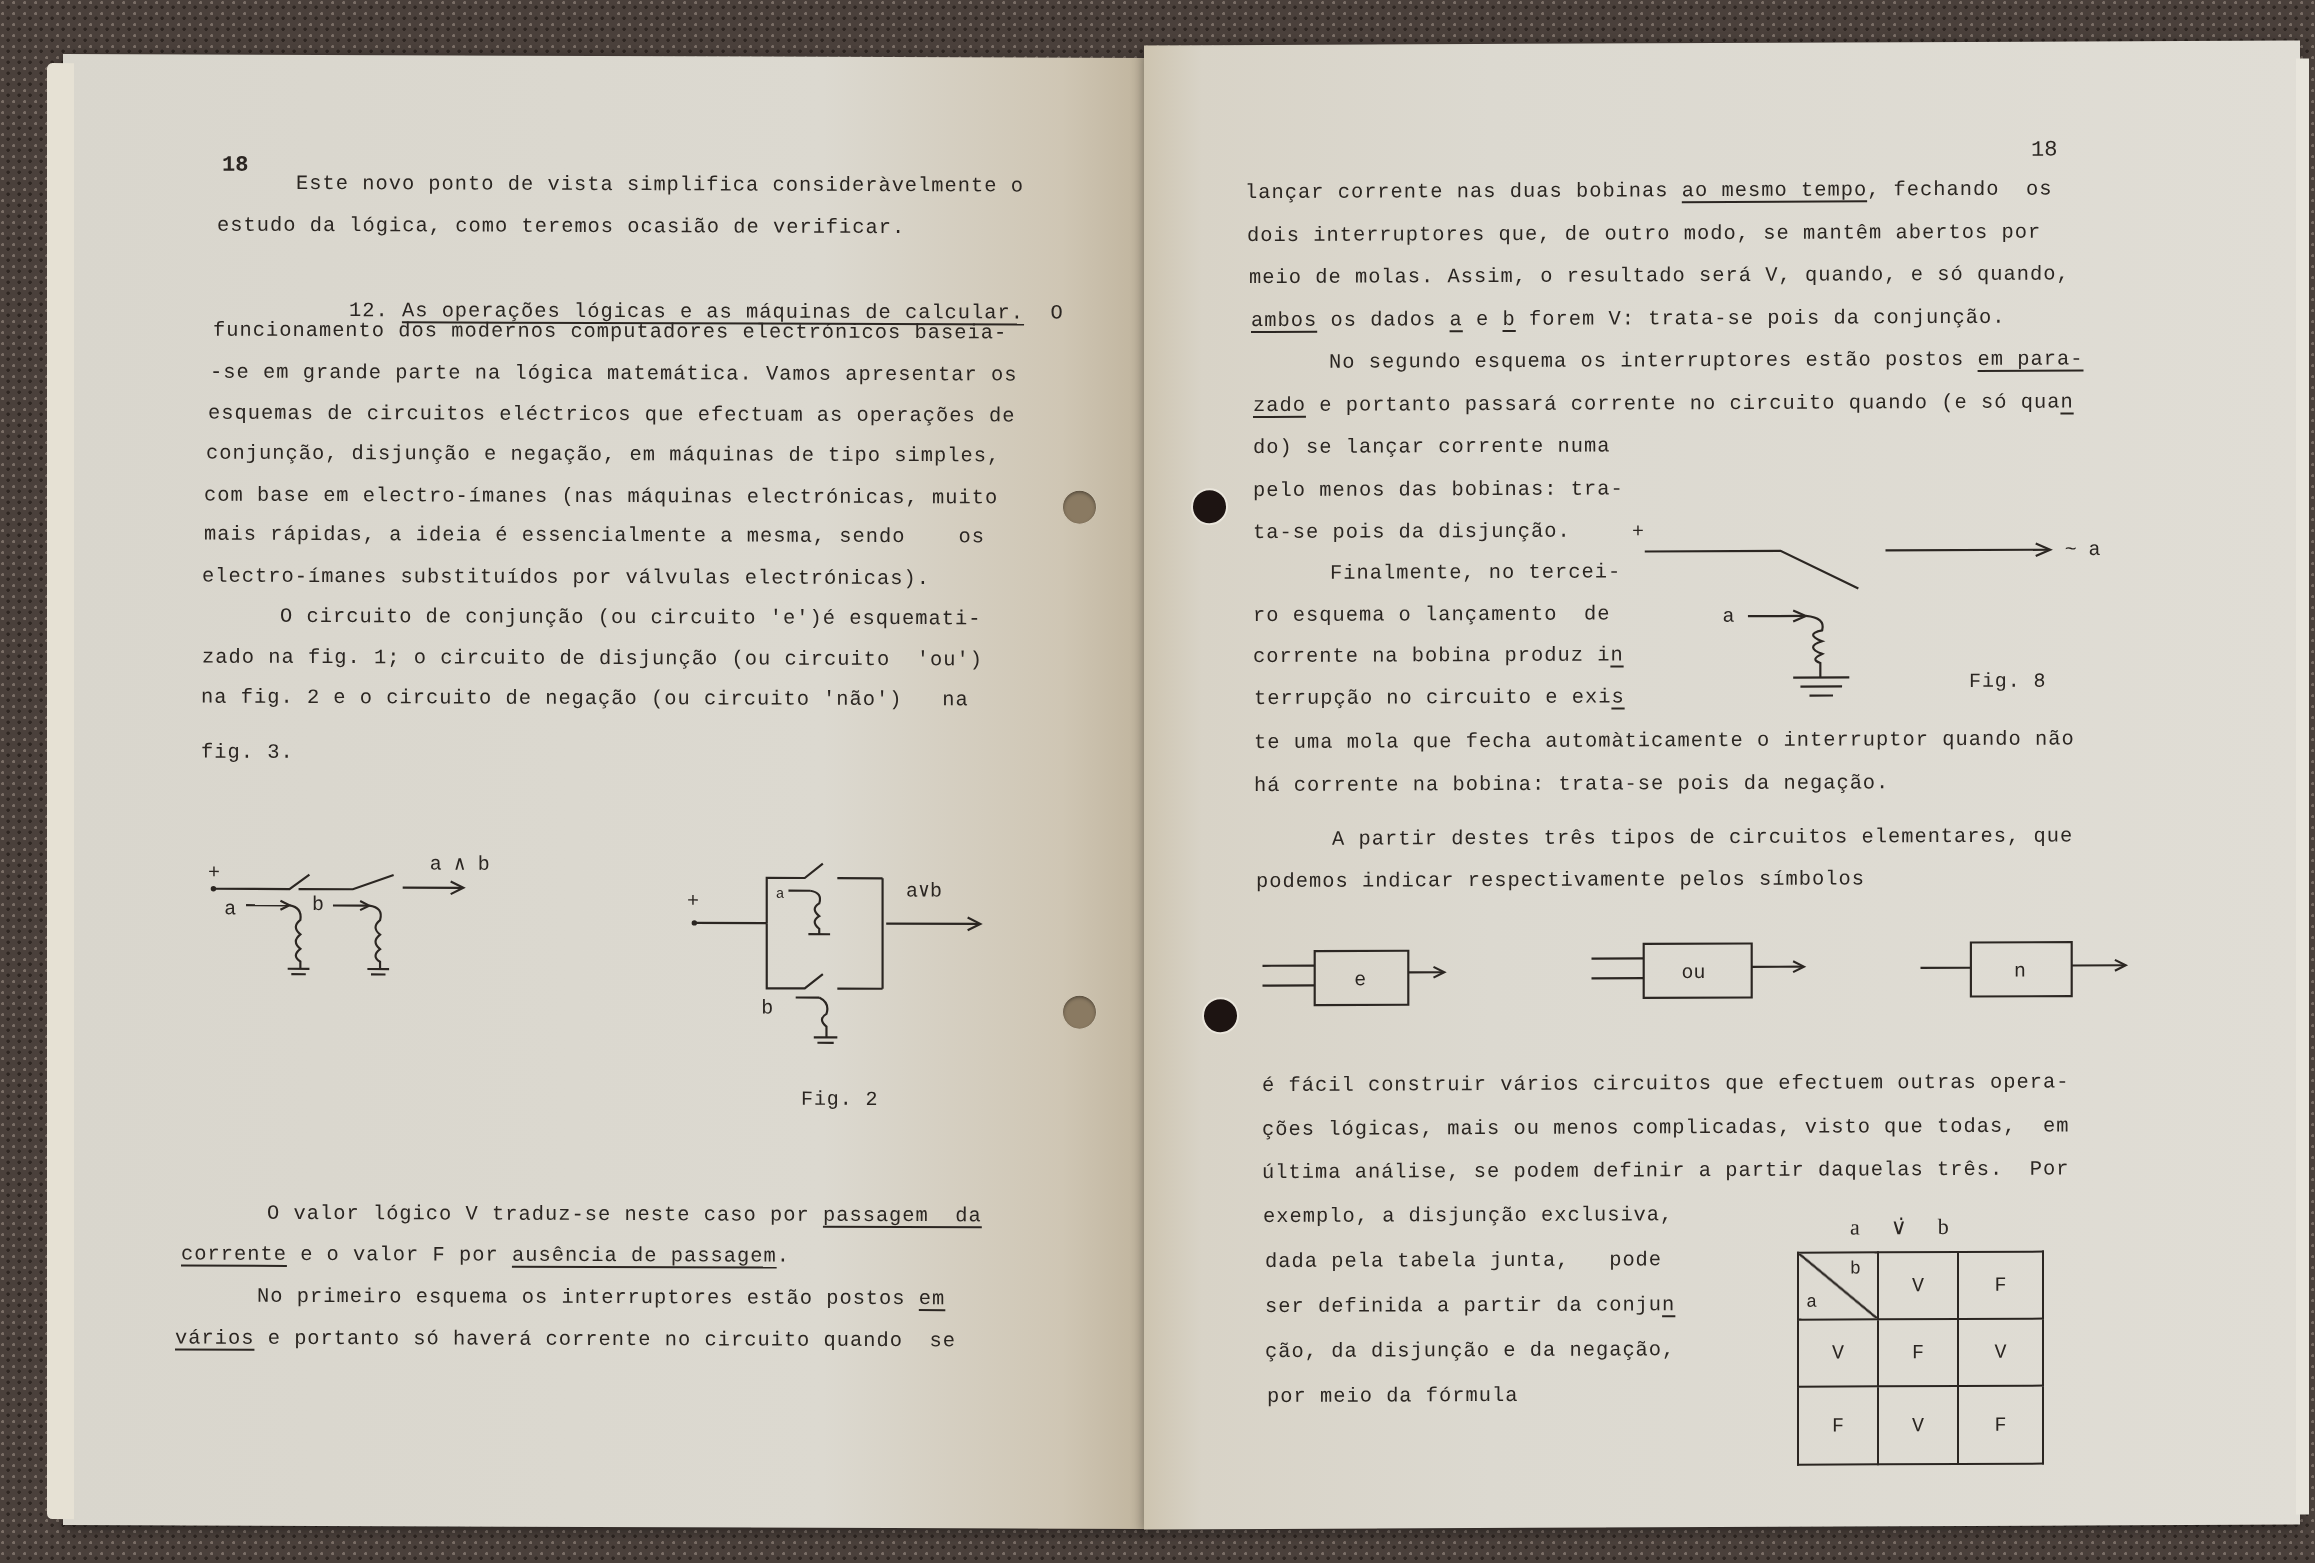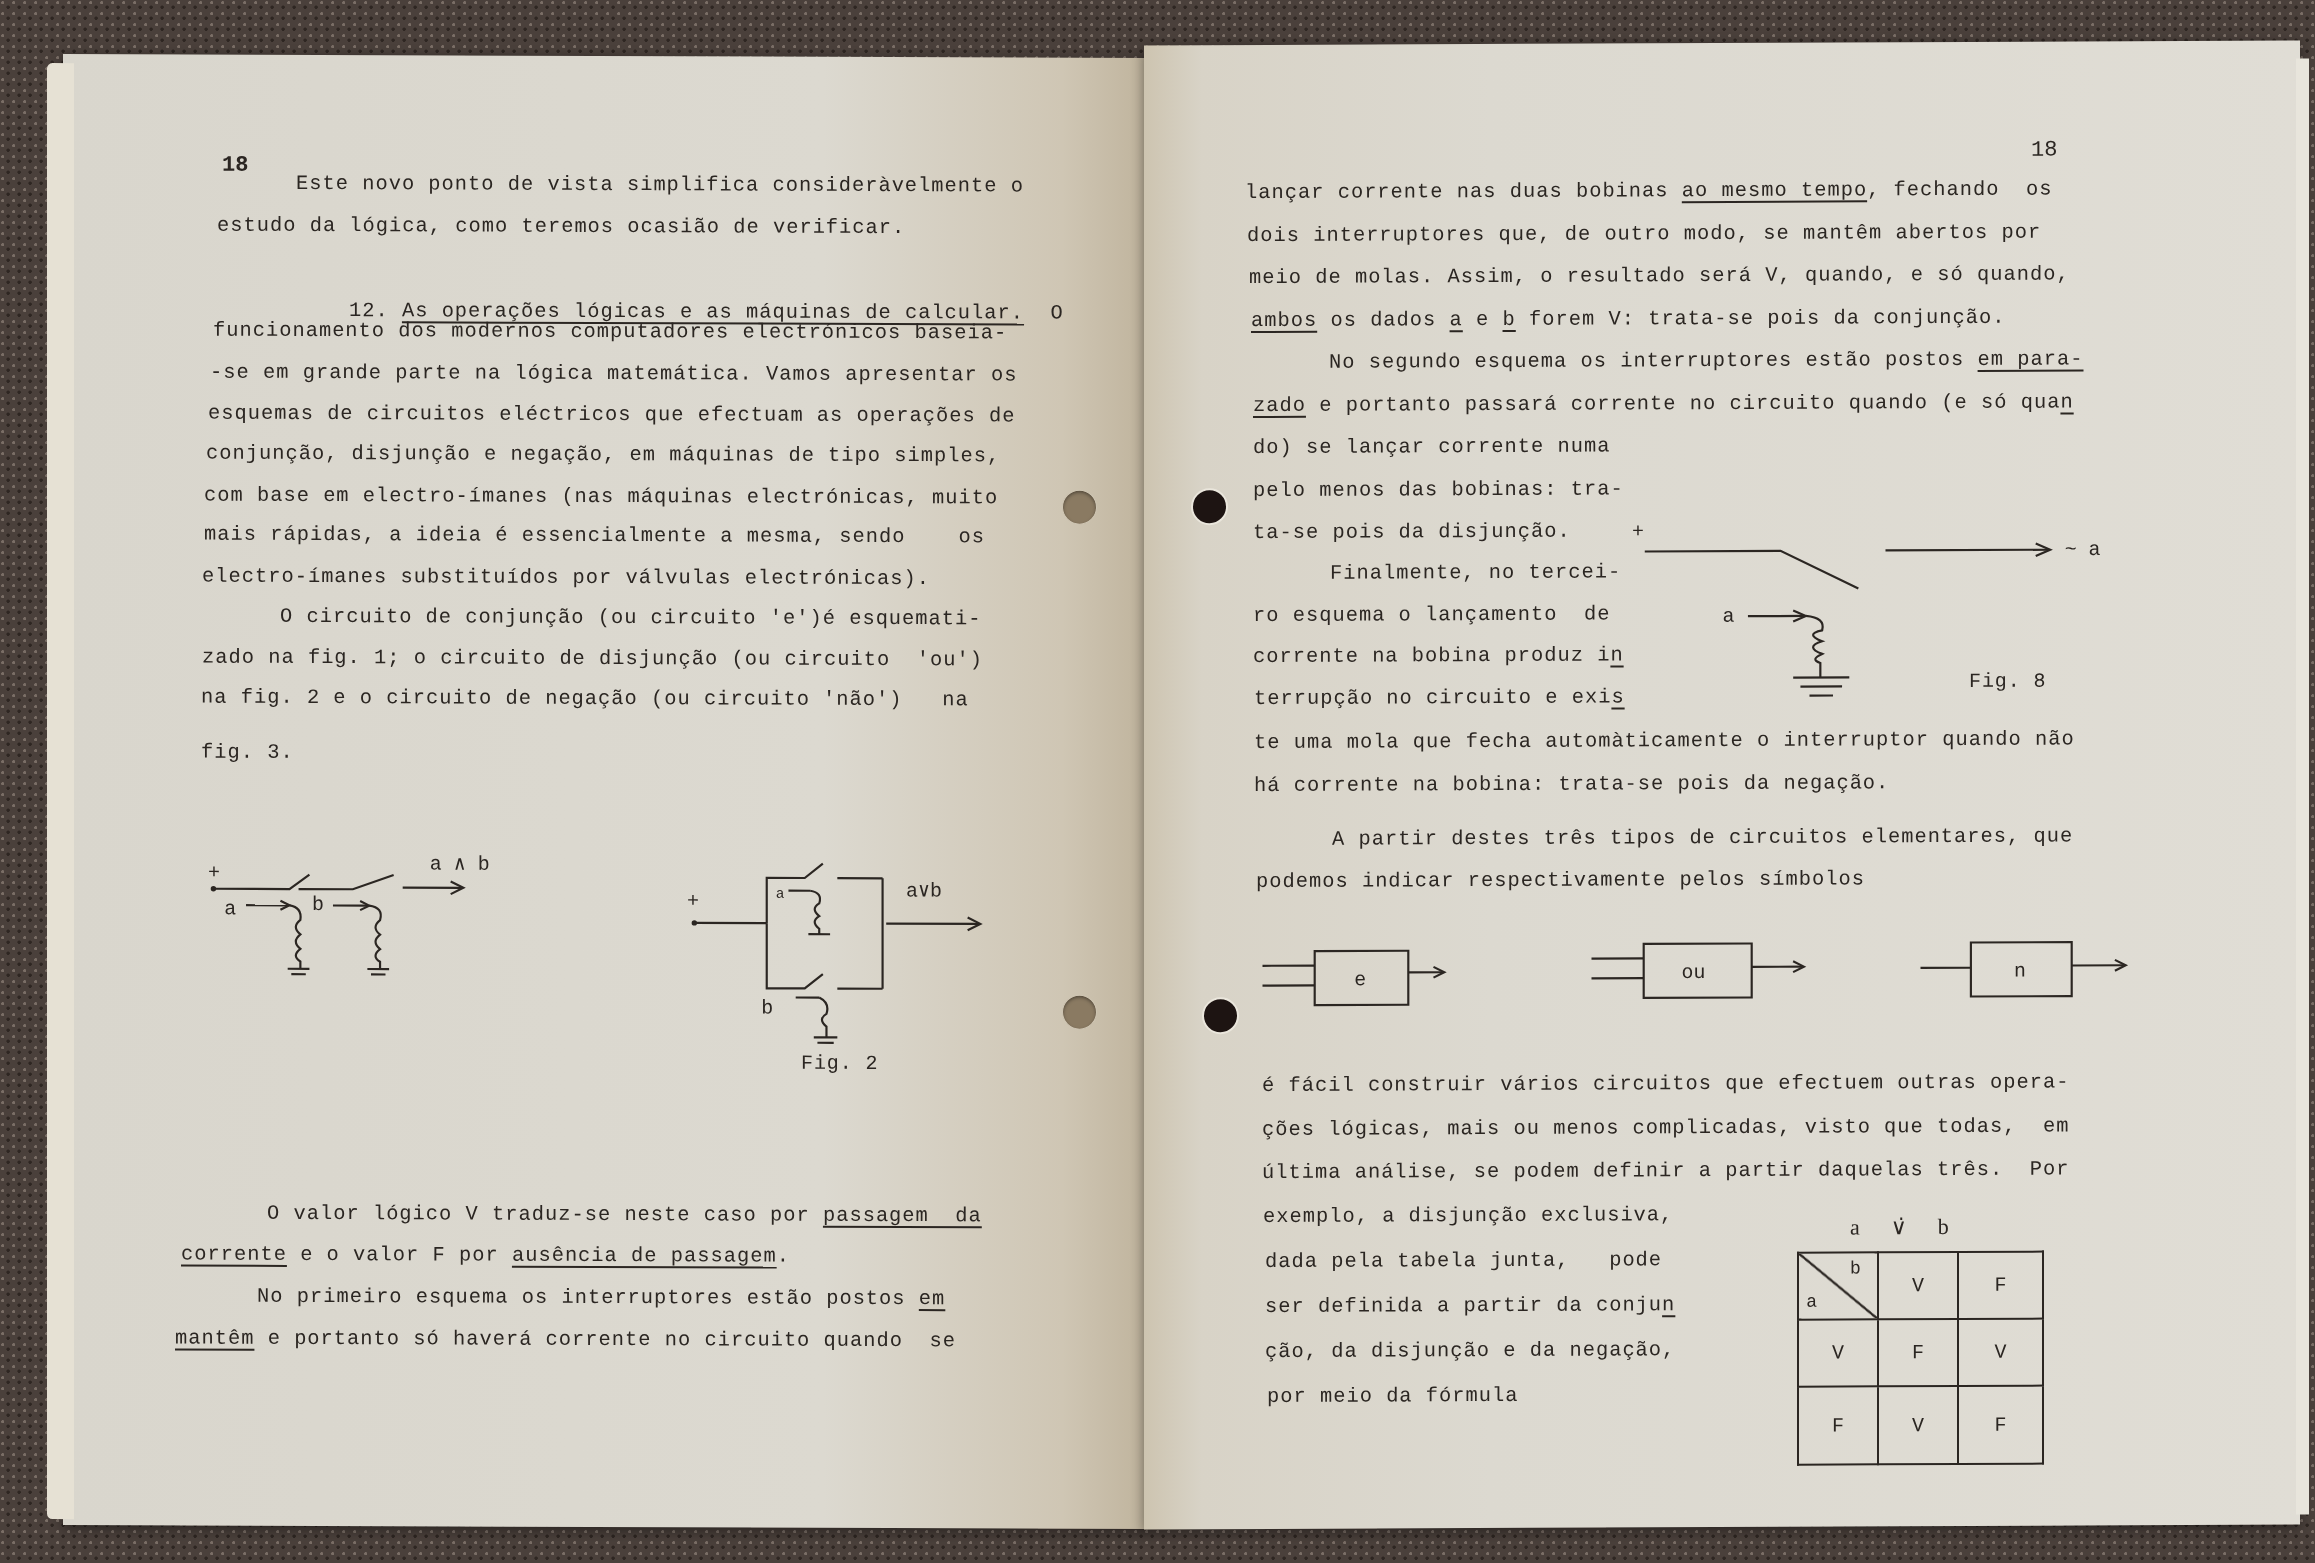--- a/index.html
+++ b/index.html
@@ -118,26 +118,26 @@
     <line x1="112" y1="42" x2="136" y2="42"></line>
     <path d="M136,42 Q150,44 146,56 Q136,62 146,70 Q136,76 146,84 L146,90"></path>
     <line x1="134" y1="90" x2="158" y2="90"></line>
     <text x="82" y="178">b</text>
     <line x1="120" y1="160" x2="146" y2="160"></line>
     <path d="M146,160 Q158,166 154,178 Q144,184 154,192 L154,204"></path>
     <line x1="140" y1="204" x2="166" y2="204"></line>
       <line x1="144" y1="210" x2="162" y2="210"></line>
     <text x="242" y="48">a∨b</text>
   </svg>
-  <div class="figlabel" style="left:738px;top:995px;">Fig. 2</div>
+  <div class="figlabel" style="left:738px;top:1031px;">Fig. 2</div>
 
   <div class="line" style="left:204px;top:1149px;">O valor lógico V traduz-se neste caso por <u>passagem  da</u></div>
   <div class="line" style="left:118px;top:1190px;"><u>corrente</u> e o valor F por <u>ausência de passagem</u>.</div>
   <div class="line" style="left:194px;top:1232px;">No primeiro esquema os interruptores estão postos <u>em</u></div>
-  <div class="line" style="left:112px;top:1274px;"><u>mantêm</u> e portanto só haverá corrente no circuito quando  se</div>
+  <div class="line" style="left:112px;top:1274px;"><u>vários</u> e portanto só haverá corrente no circuito quando  se</div>
 </div>
 
 <div class="page right">
   <div class="hole r" style="left:47px;top:443px;"></div>
   <div class="hole r" style="left:58px;top:952px;"></div>
 
   <div class="pgno" style="left:887px;top:96px;font-weight:normal;">18</div>
 
   <div class="line" style="left:101px;top:138px;">lançar corrente nas duas bobinas <u>ao mesmo tempo</u>, fechando  os</div>
   <div class="line" style="left:103px;top:181px;">dois interruptores que, de outro modo, se mantêm abertos por</div>

